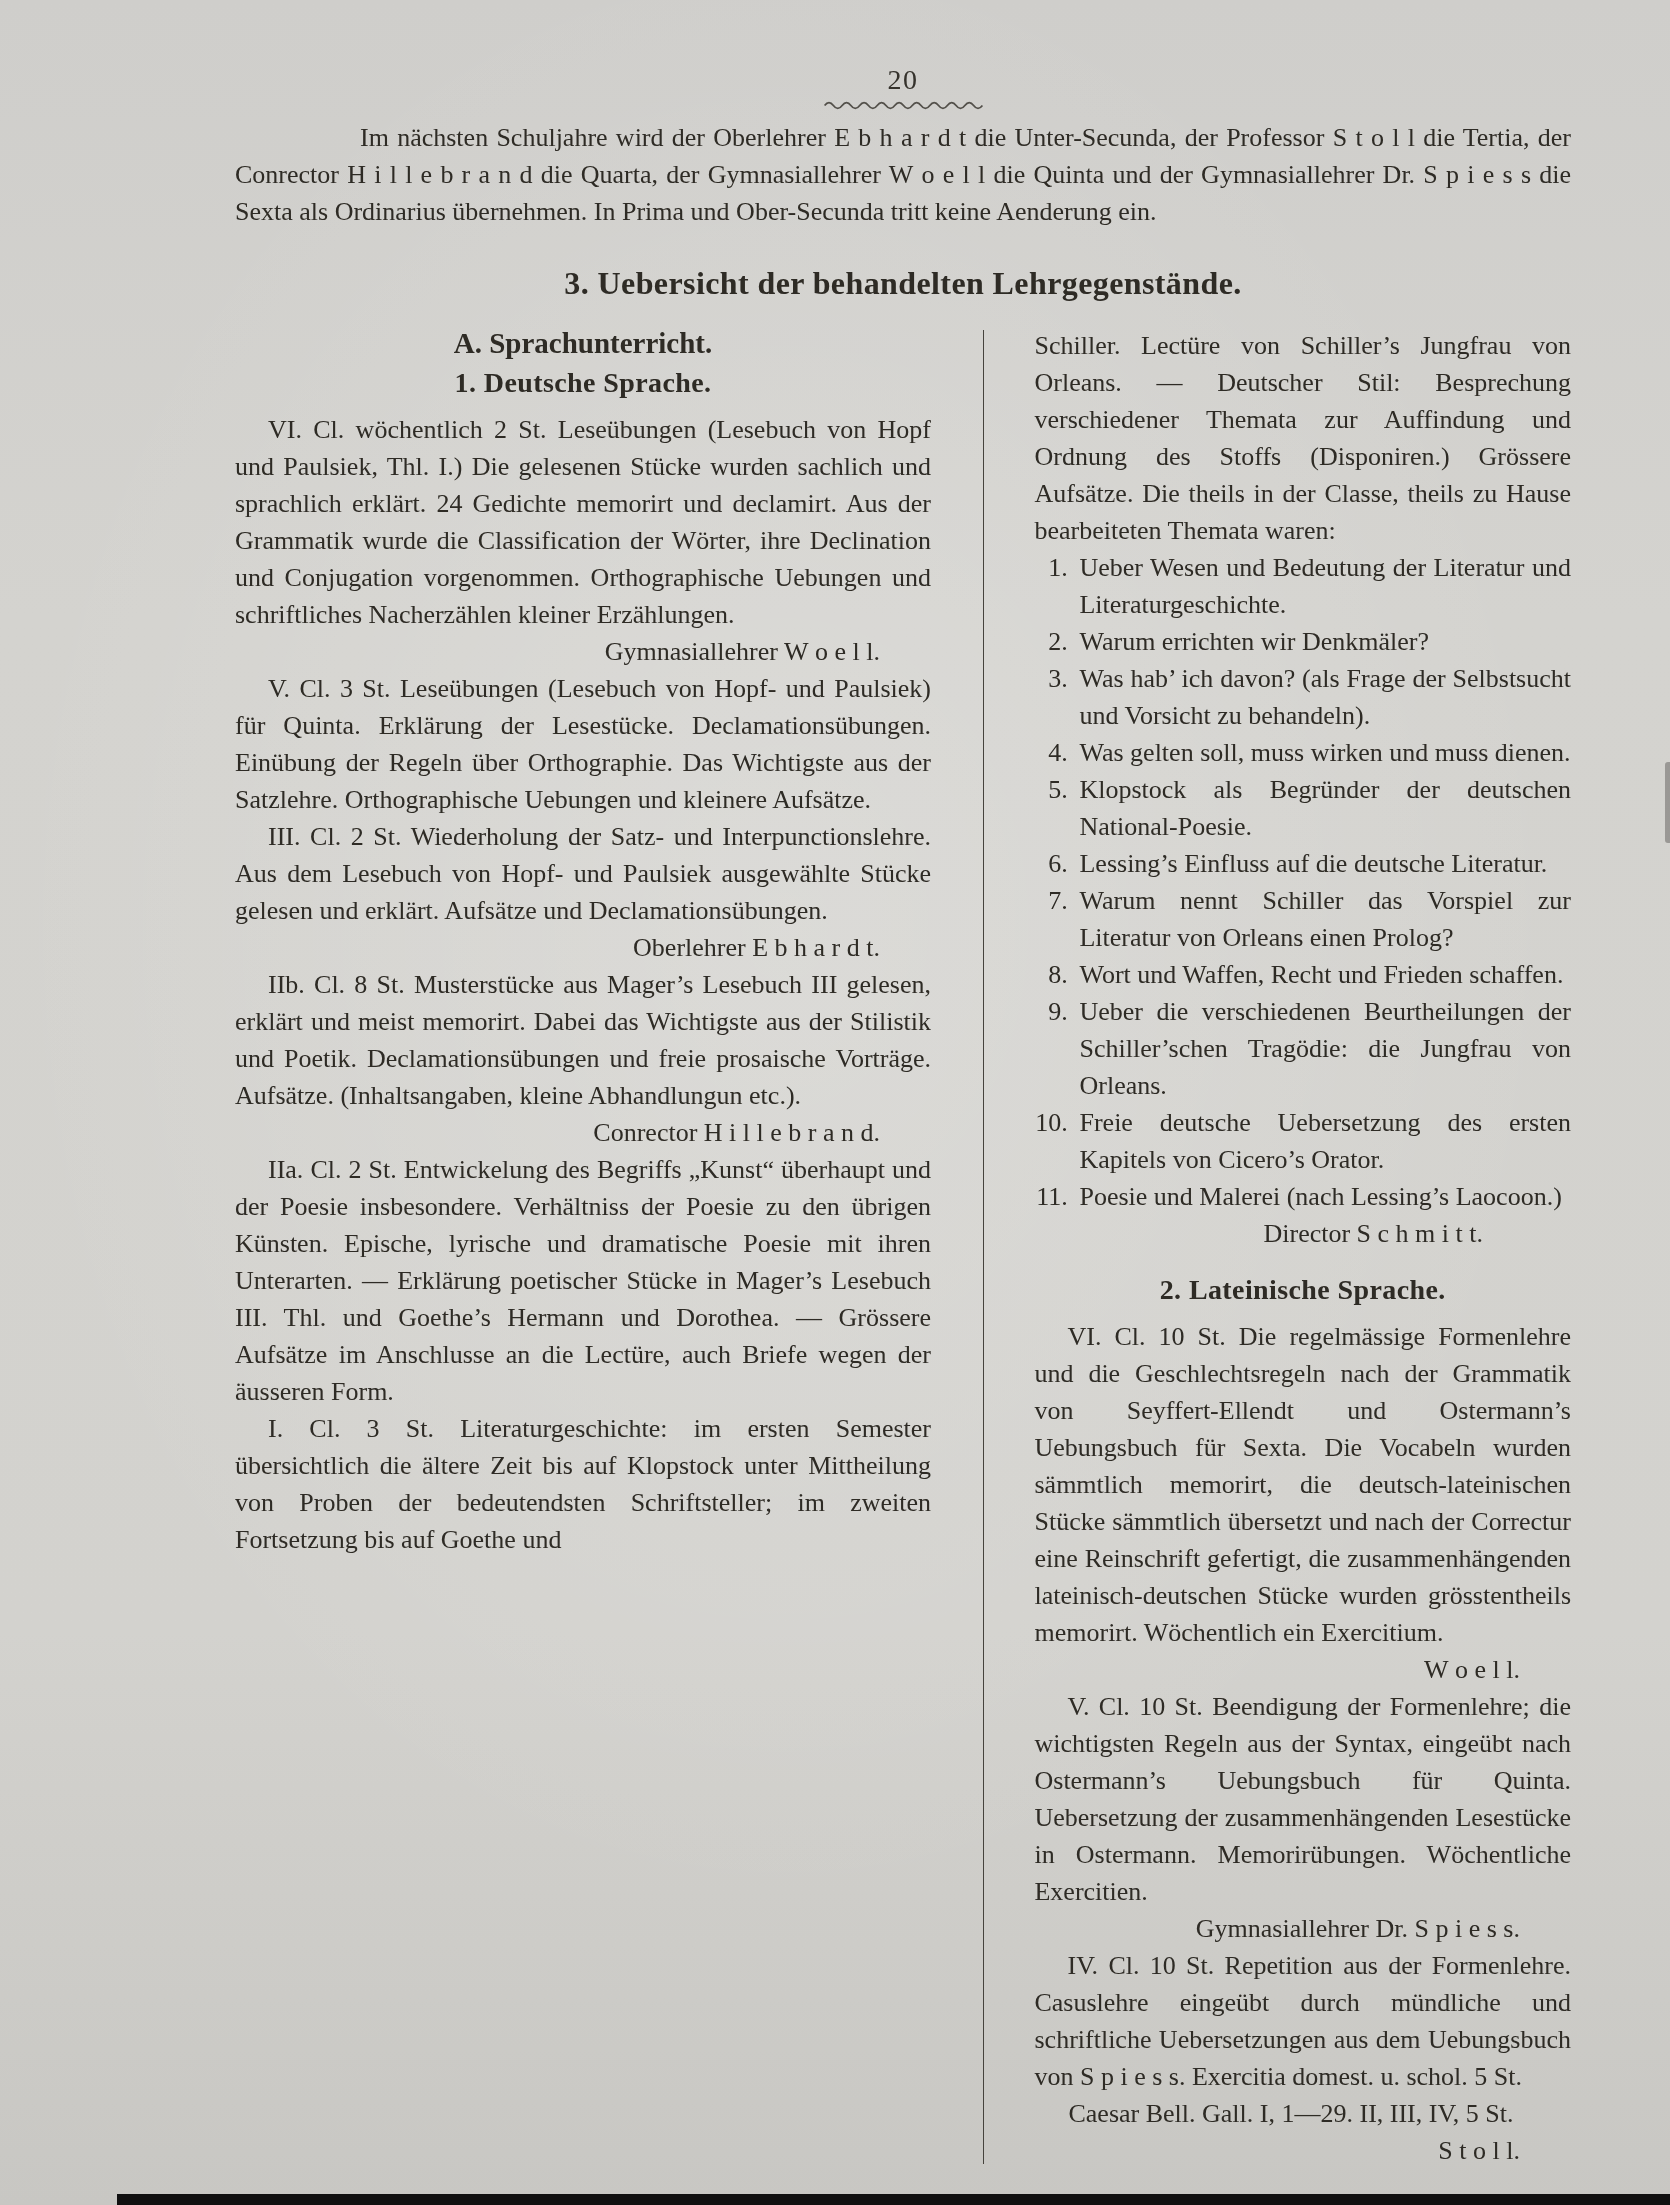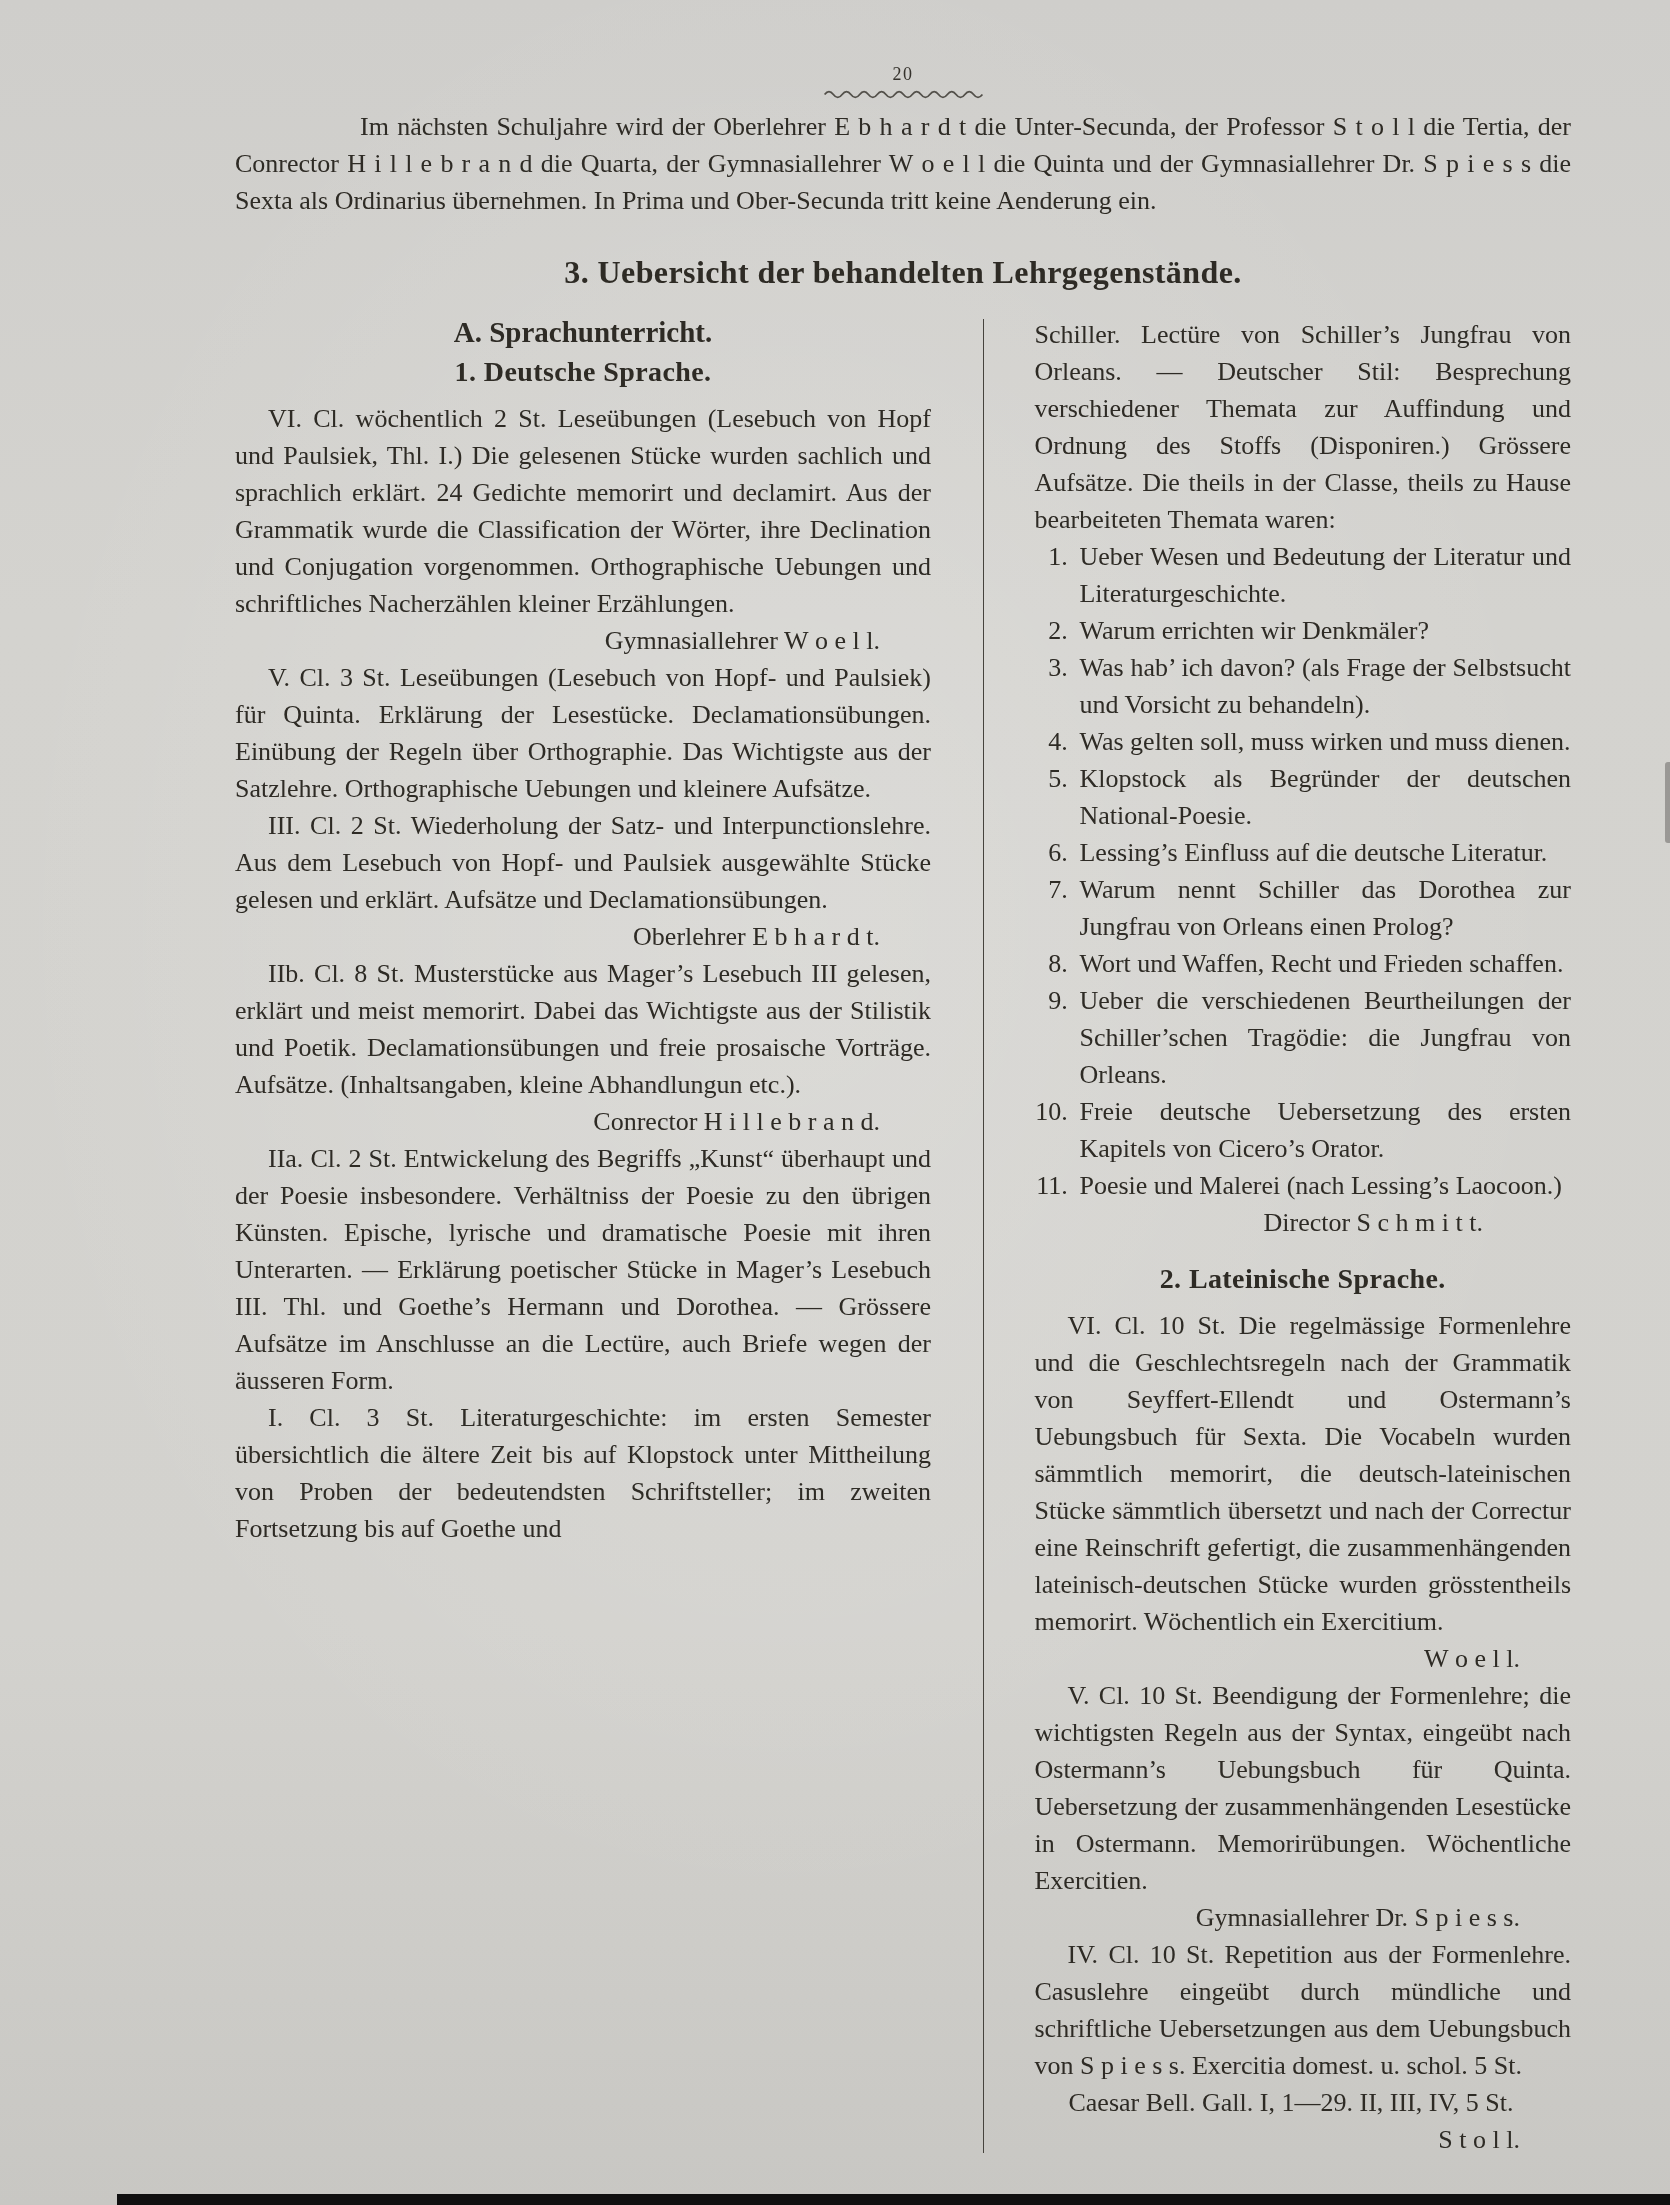--- a/index.html
+++ b/index.html
@@ -20,21 +20,21 @@
 
   .content {
     position: absolute;
     left: 235px;
     top: 65px;
     width: 1336px;
   }
 
   .pagehead { text-align: center; }
   .pagenum {
-    font-size: 18px;
+    font-size: 28px;
     letter-spacing: 1.5px;
     color: #35322c;
     line-height: 1.1;
   }
   .wavy { display: block; margin: 2.9px auto 0 auto; }
 
   .intro {
     margin: 10px 0 0 0;
     font-size: 26px;
     line-height: 1.42;
@@ -206,21 +206,21 @@
         <div class="thema">
           <span class="num">5.</span>
           <span class="txt">Klopstock als Begründer der deutschen National-Poesie.</span>
         </div>
         <div class="thema">
           <span class="num">6.</span>
           <span class="txt">Lessing’s Einfluss auf die deutsche Literatur.</span>
         </div>
         <div class="thema">
           <span class="num">7.</span>
-          <span class="txt">Warum nennt Schiller das Dorothea zur Jungfrau von Orleans einen Prolog?</span>
+          <span class="txt">Warum nennt Schiller das Vorspiel zur Literatur von Orleans einen Prolog?</span>
         </div>
         <div class="thema">
           <span class="num">8.</span>
           <span class="txt">Wort und Waffen, Recht und Frieden schaffen.</span>
         </div>
         <div class="thema">
           <span class="num">9.</span>
           <span class="txt">Ueber die verschiedenen Beurtheilungen der Schiller’schen Tragödie: die Jungfrau von Orleans.</span>
         </div>
         <div class="thema">

